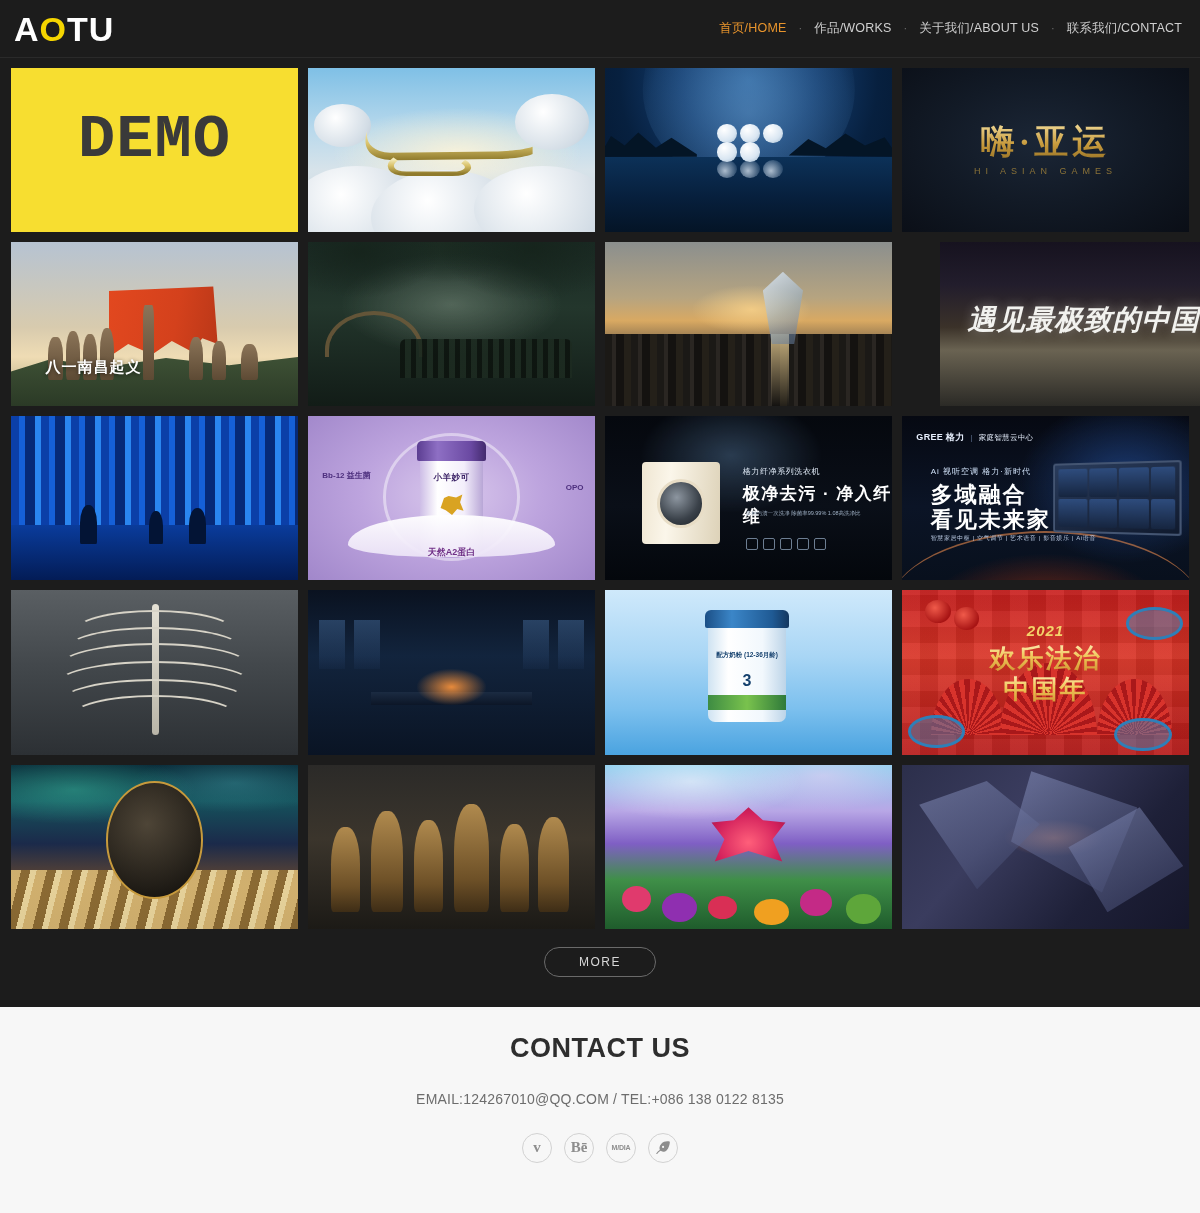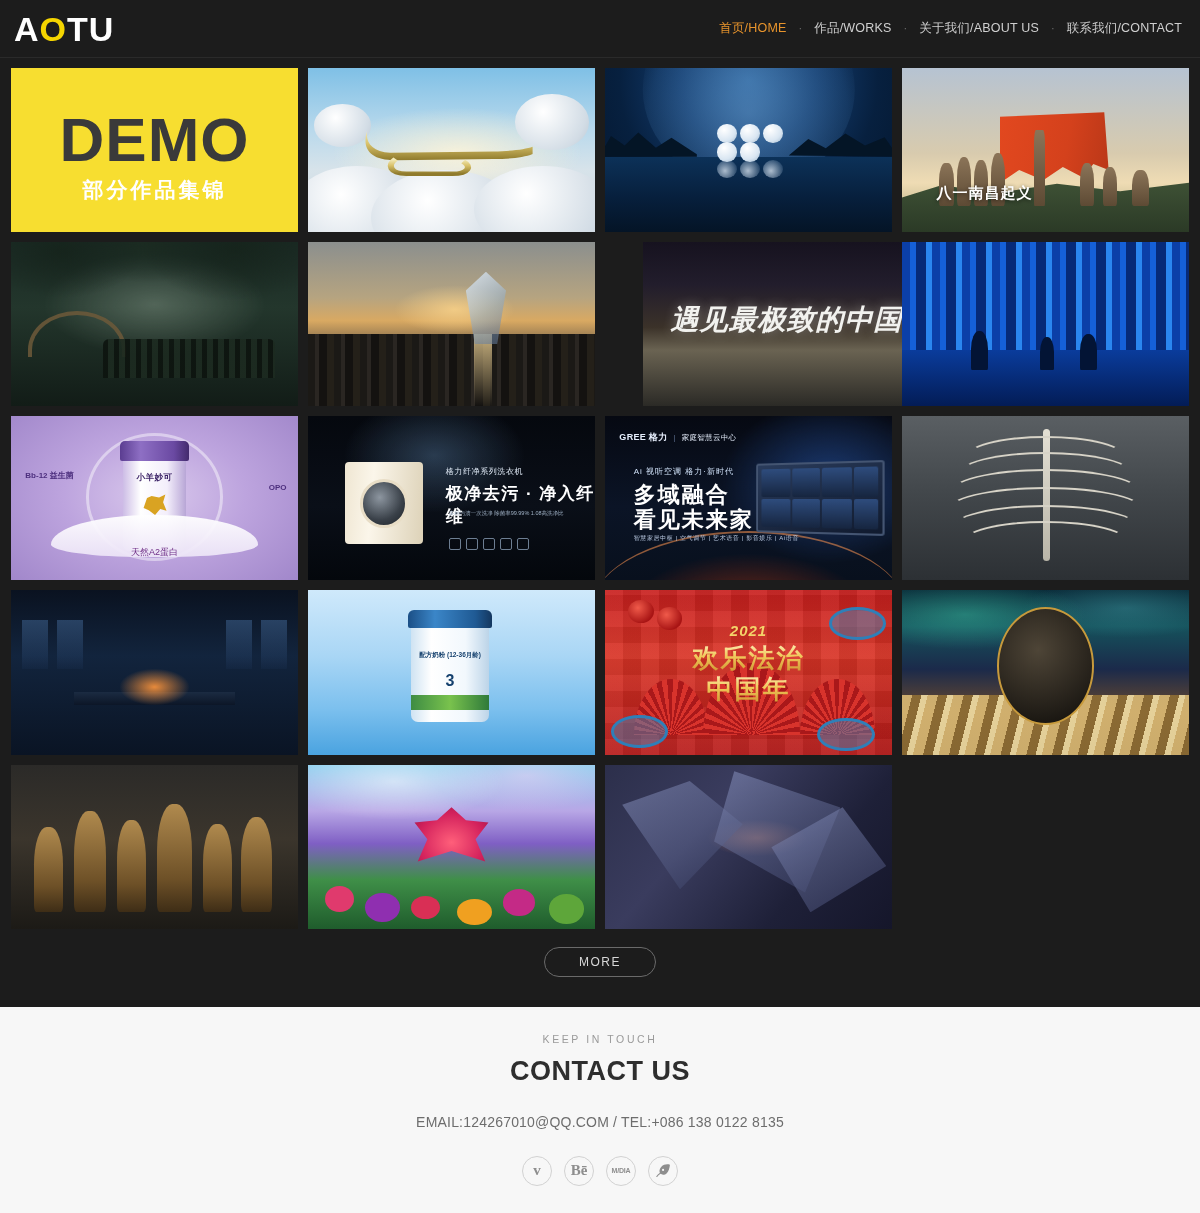--- a/index.html
+++ b/index.html
@@ -69,21 +69,21 @@
   .tile .art { position: absolute; inset: 0; }
 
   
   .t-demo { background: #f7de30; }
   .t-demo .demo-word {
     position: absolute;
     left: 0; right: 0;
     top: 44%;
     transform: translateY(-50%);
     text-align: center;
-    font-family: Liberation Sans, sans-serif;
+    font-family: Liberation Mono, monospace;
     font-size: 62px;
     font-weight: bold;
     color: #3a3a3a;
     letter-spacing: 1px;
     line-height: 1;
   }
   .t-demo .demo-sub {
     position: absolute;
     left: 0; right: 0;
     top: 66%;
@@ -314,21 +314,21 @@
     clip-path: polygon(12% 62%, 24% 24%, 40% 16%, 66% 22%, 88% 10%, 80% 40%, 92% 72%, 70% 66%, 52% 88%, 30% 70%);
   }
   .t-milk .splash {
     position: absolute; left: 14%; bottom: 14%; width: 72%; height: 26%;
     background: linear-gradient(#ffffff, #ece4f7);
     border-radius: 50% 50% 46% 46% / 70% 70% 30% 30%;
     opacity: .94;
   }
   .t-milk .tag-l { position: absolute; left: 5%; top: 33%; color: #4d2f7e; font-size: 8px; line-height: 1.5; font-weight: bold; }
   .t-milk .tag-r { position: absolute; right: 4%; top: 40%; color: #4d2f7e; font-size: 8px; line-height: 1.5; font-weight: bold; text-align: right;}
-  .t-milk .tag-b { position: absolute; left: 0; right: 0; bottom: 13%; text-align: center; color: #6f2f86; font-size: 9px; font-weight: normal; }
+  .t-milk .tag-b { position: absolute; left: 0; right: 0; bottom: 13%; text-align: center; color: #6f2f86; font-size: 9px; font-weight: bold; }
 
   
   .t-gree {
     background:
       radial-gradient(ellipse 60% 80% at 78% 40%, #1b3a72 0%, rgba(10,20,40,0) 62%),
       radial-gradient(ellipse 70% 60% at 50% 120%, #7a2a16 0%, rgba(0,0,0,0) 60%),
       linear-gradient(#060912, #0b1426 55%, #08101d);
   }
   .t-gree .brandbar {
     position: absolute; left: 5%; top: 9%;
@@ -669,21 +669,20 @@
     <span class="dot">·</span>
     <a href="#">联系我们/CONTACT</a>
   </nav>
 </div>
 
 <div class="gallery">
   <div class="grid">
 
     <div class="tile t-demo">
       <div class="demo-word">DEMO</div>
-      <div class="demo-sub">部分作品集锦</div>
 
     </div>
 
     <div class="tile t-trumpet">
       <div class="art">
         <div class="cloud" style="left:-6%;bottom:-14%;width:46%;height:54%;"></div>
         <div class="cloud" style="left:22%;bottom:-20%;width:52%;height:58%;"></div>
         <div class="cloud" style="left:58%;bottom:-12%;width:48%;height:52%;"></div>
         <div class="cloud" style="left:72%;top:16%;width:26%;height:34%;"></div>
         <div class="cloud" style="left:2%;top:22%;width:20%;height:26%;"></div>
@@ -711,20 +710,24 @@
         <div class="sphere" style="left:47%;top:34%;width:7%;height:12%;"></div>
         <div class="sphere" style="left:55%;top:34%;width:7%;height:12%;"></div>
         <div class="sphere" style="left:39%;top:45%;width:7%;height:12%;"></div>
         <div class="sphere" style="left:47%;top:45%;width:7%;height:12%;"></div>
         <div class="refl" style="left:39%;top:56%;width:7%;height:11%;"></div>
         <div class="refl" style="left:47%;top:56%;width:7%;height:11%;"></div>
         <div class="refl" style="left:55%;top:56%;width:7%;height:11%;"></div>
       </div>
     </div>
 
+    <div class="tile t-games">
+      <div class="gold-cn">嗨·亚运</div>
+      <div class="gold-en">HI ASIAN GAMES</div>
+    </div>
 
     <div class="tile t-monu">
       <div class="art">
         <div class="ground" style="clip-path:polygon(0 34%,14% 10%,32% 26%,54% 8%,76% 22%,100% 6%,100% 100%,0 100%);"></div>
         <div class="flag"></div>
         <div class="star"></div>
         <div class="fig" style="left:13%;width:5%;height:26%;"></div>
         <div class="fig" style="left:19%;width:5%;height:30%;"></div>
         <div class="fig" style="left:25%;width:5%;height:28%;"></div>
         <div class="fig" style="left:31%;width:5%;height:32%;"></div>
@@ -917,21 +920,20 @@
     </div>
 
   </div>
 </div>
 
 <div class="more-wrap">
   <button class="more-btn">MORE</button>
 </div>
 
 <div class="footer">
-  <div class="kit">KEEP IN TOUCH</div>
   <div class="contact-title">CONTACT US</div>
   <div class="contact-line">EMAIL:124267010@QQ.COM / TEL:+086 138 0122 8135</div>
   <div class="socials">
     <div class="soc">
       <span class="tx">v</span>
     </div>
     <div class="soc">
       <span class="tx">Bē</span>
     </div>
     <div class="soc">

